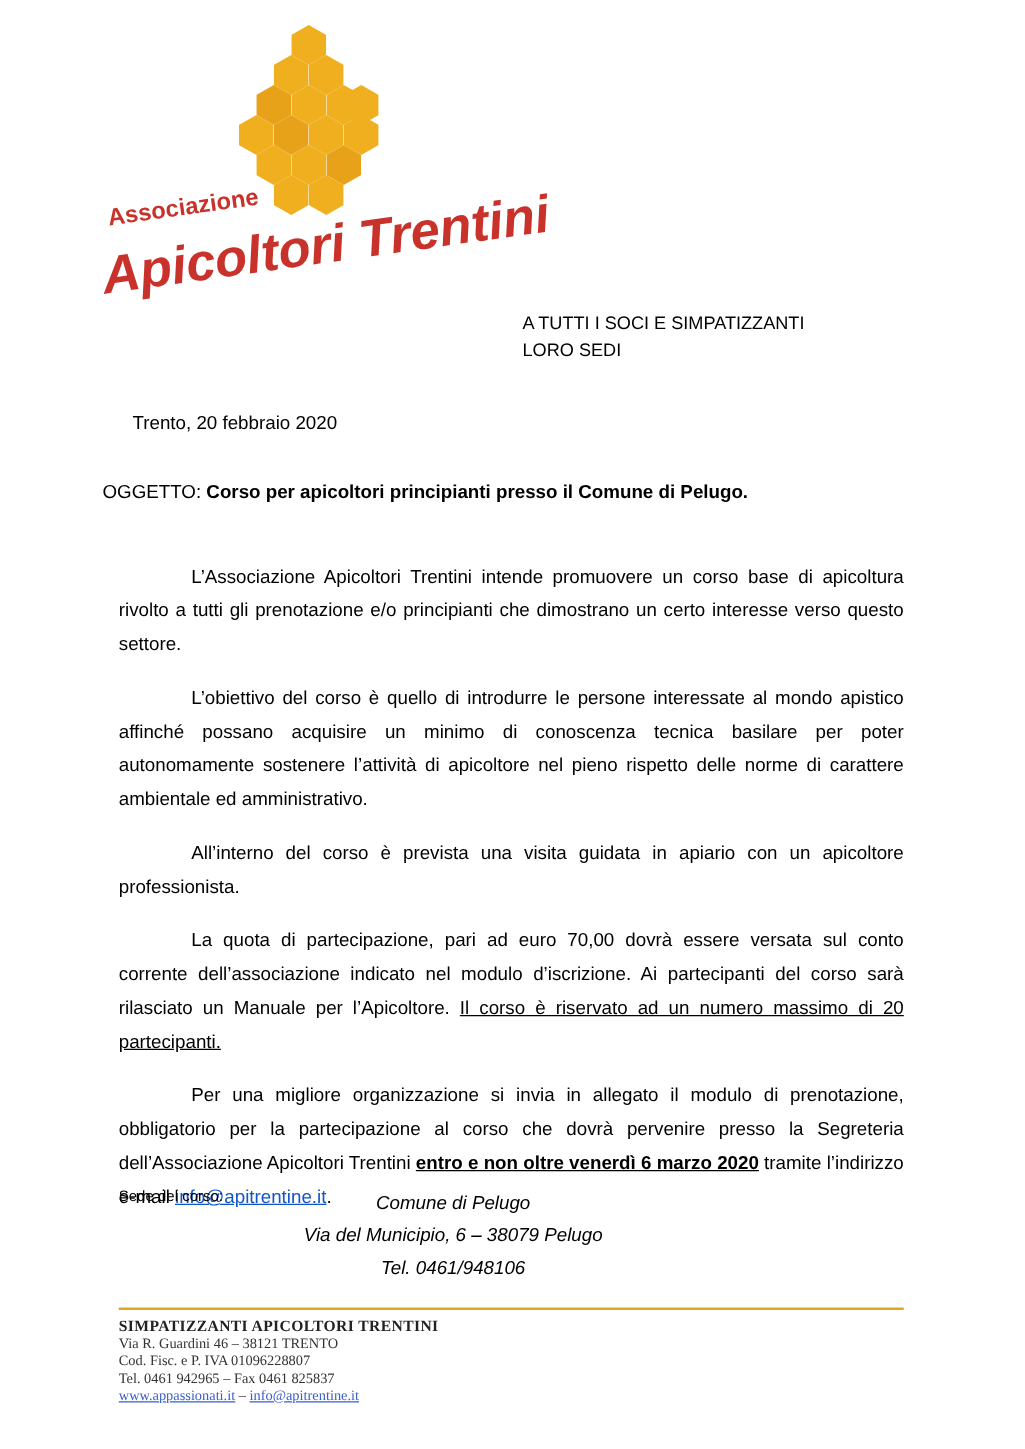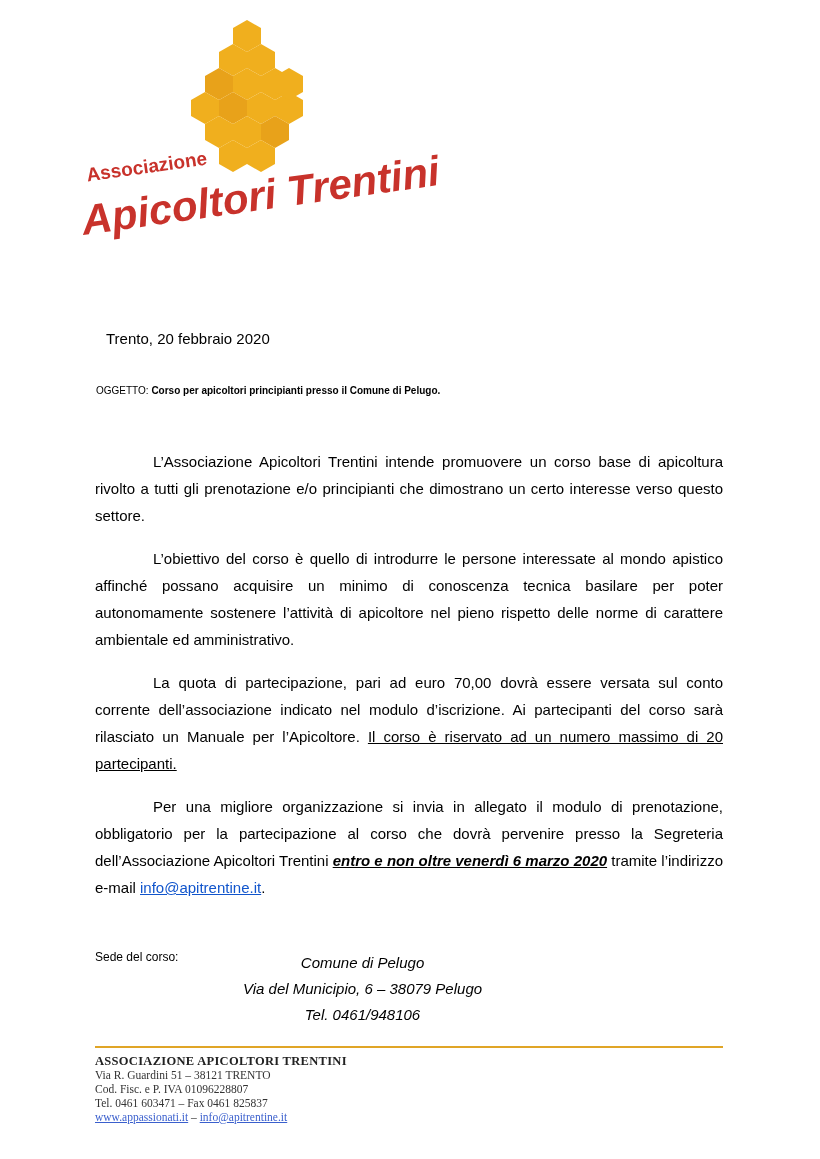--- a/index.html
+++ b/index.html
@@ -81,42 +81,42 @@
   
   .place-date {
     position: absolute;
     left: 95px;
     top: 330px;
     font-size: 15px;
     margin-left: 11px;
   }
   .subject {
     position: absolute;
-    left: 96px;
+    left: 82px;
     top: 385px;
-    font-size: 10px;
+    font-size: 15px;
   }
   .subject b { font-weight: bold; }
 
   .body-text {
     position: absolute;
     left: 95px;
     top: 448px;
     width: 628px;
     font-size: 15px;
     line-height: 27px;
     text-align: justify;
   }
   .body-text p {
     margin: 0 0 16px 0;
     text-indent: 58px;
   }
   .body-text p.last { margin-bottom: 0; }
   .u { text-decoration: underline; }
-  .b { font-weight: bold; font-style: italic; }
+  .b { font-weight: bold; }
   .link {
     color: #1155CC;
     text-decoration: underline;
   }
 
   
   .venue-label {
     position: absolute;
     left: 95px;
     top: 950px;
@@ -180,43 +180,48 @@
       <div class="hex dark" style="left:88px; top:72px;"></div>
       <div class="hex" style="left:46px; top:96px;"></div>
       <div class="hex" style="left:74px; top:96px;"></div>
       <div class="hex" style="left:102px; top:24px;"></div>
       <div class="hex" style="left:60px; top:-24px;"></div>
     </div>
     <div class="logo-assoc">Associazione</div>
     <div class="logo-main">Apicoltori Trentini</div>
   </div>
 
+  <div class="addressee">
+    <div>A TUTTI I SOCI E SIMPATIZZANTI</div>
+    <div>LORO SEDI</div>
+  </div>
 
   <div class="place-date">Trento, 20 febbraio 2020</div>
 
   <div class="subject">
     <span>OGGETTO: </span><b>Corso per apicoltori principianti presso il Comune di Pelugo.</b>
   </div>
 
   <div class="body-text">
     <p>L’Associazione Apicoltori Trentini intende promuovere un corso base di apicoltura rivolto a tutti gli prenotazione e/o principianti che dimostrano un certo interesse verso questo settore.</p>
     <p>L’obiettivo del corso è quello di introdurre le persone interessate al mondo apistico affinché possano acquisire un minimo di conoscenza tecnica basilare per poter autonomamente sostenere l’attività di apicoltore nel pieno rispetto delle norme di carattere ambientale ed amministrativo.</p>
+    <p>All’interno del corso è prevista una visita guidata in apiario con un apicoltore professionista.</p>
     <p><span>La quota di partecipazione, pari ad euro 70,00 dovrà essere versata sul conto corrente dell’associazione indicato nel modulo d’iscrizione. Ai partecipanti del corso sarà rilasciato un Manuale per l’Apicoltore. </span><span class="u">Il corso è riservato ad un numero massimo di 20 partecipanti.</span></p>
     <p class="last"><span>Per una migliore organizzazione si invia in allegato il modulo di prenotazione, obbligatorio per la partecipazione al corso che dovrà pervenire presso la Segreteria dell’Associazione Apicoltori Trentini </span><span class="b u">entro e non oltre venerdì 6 marzo 2020</span><span> tramite l’indirizzo e-mail </span><a class="link" href="#">info@apitrentine.it</a><span>.</span></p>
   </div>
 
   <div class="venue-label">Sede del corso:</div>
   <div class="venue-lines">
     <div>Comune di Pelugo</div>
     <div>Via del Municipio, 6 – 38079 Pelugo</div>
     <div>Tel. 0461/948106</div>
   </div>
 
   <div class="footer-rule"></div>
   <div class="footer">
-    <div class="f-title">ASSOCIAZIONE APICOLTORI TRENTINI</div>
-    <div>Via R. Guardini 51 – 38121 TRENTO</div>
+    <div class="f-title">SIMPATIZZANTI APICOLTORI TRENTINI</div>
+    <div>Via R. Guardini 46 – 38121 TRENTO</div>
     <div>Cod. Fisc. e P. IVA 01096228807</div>
-    <div>Tel. 0461 603471 – Fax 0461 825837</div>
+    <div>Tel. 0461 942965 – Fax 0461 825837</div>
     <div><a class="f-link" href="#">www.appassionati.it</a><span>  –  </span><a class="f-link" href="#">info@apitrentine.it</a></div>
   </div>
 
 </div>
 
 </body></html>

